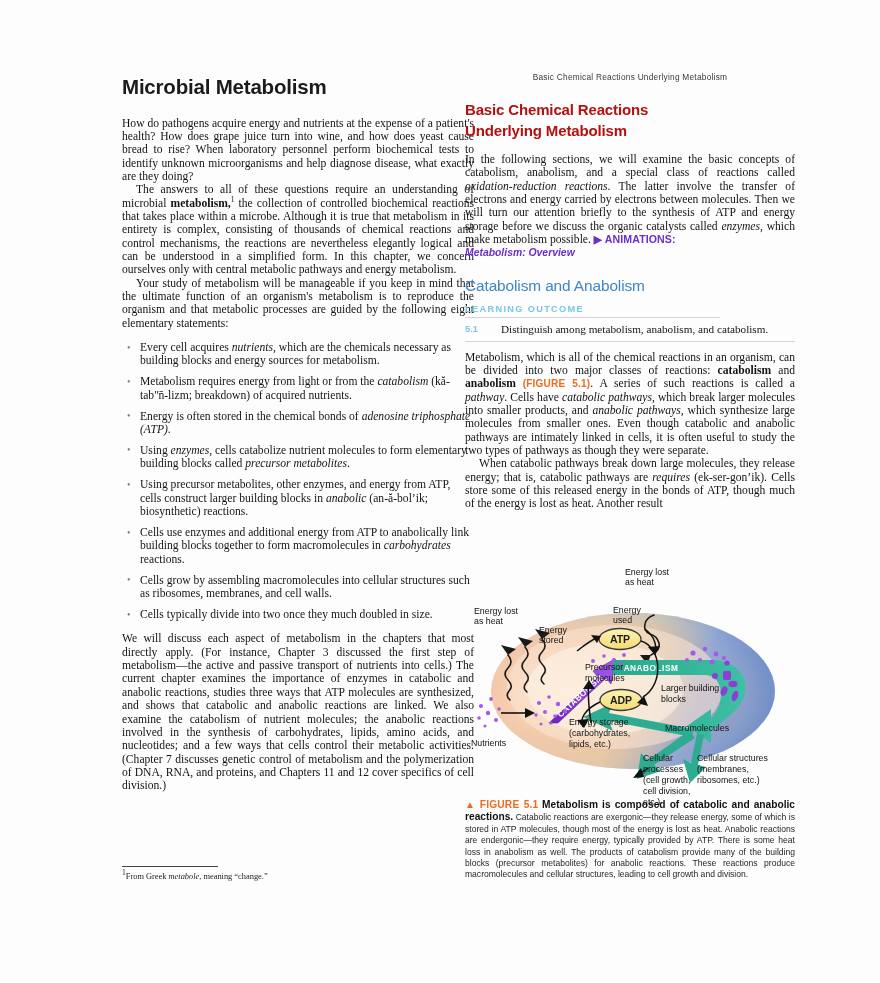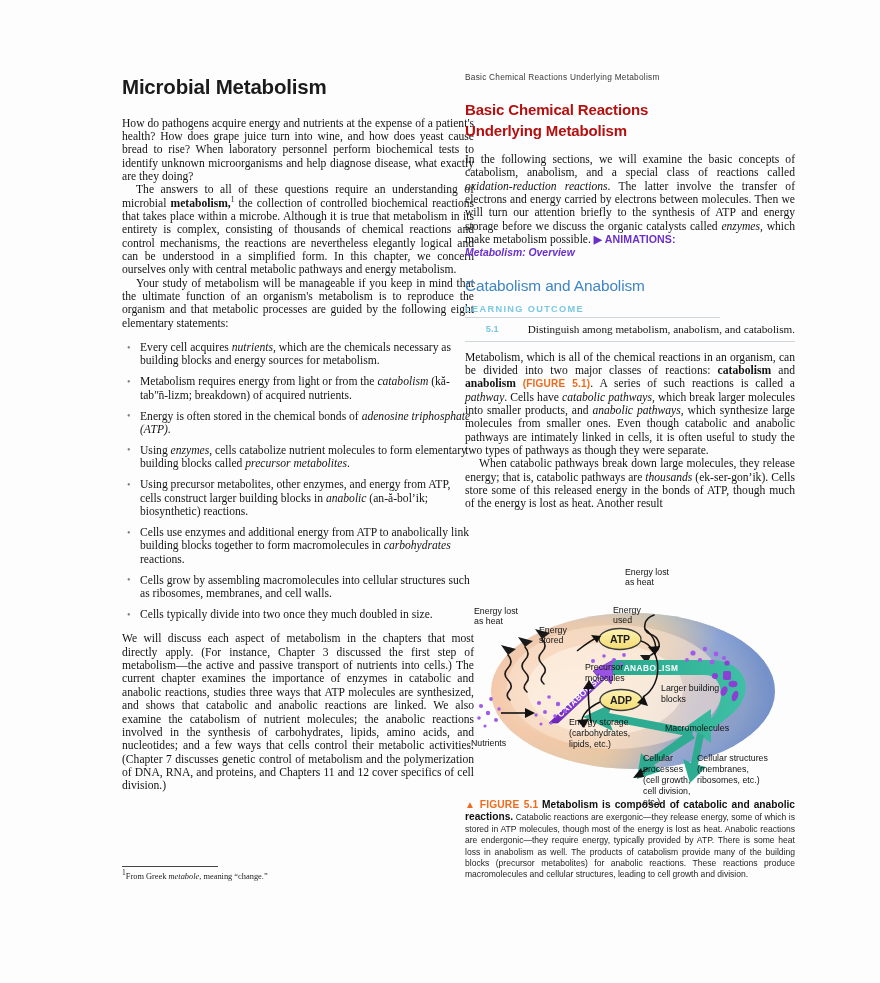--- a/index.html
+++ b/index.html
@@ -14,20 +14,21 @@
   .page{
     position:absolute;
     left:0;top:0;width:880px;height:983px;
     background:#fdfdfd;
   }
 
   
   .running-head{
     position:absolute;
     left:465px; top:72px; width:330px;
+    text-align:center;
     font-family:"Liberation Sans", sans-serif;
     font-size:8.3px;
     letter-spacing:.25px;
     color:#3a3a3a;
   }
 
   
   .col-left{
     position:absolute;
     left:122px; top:76px; width:352px;
@@ -150,24 +151,23 @@
     color:#79c7e3;
     margin-bottom:3px;
   }
   .lo-rule-top{
     border-top:1px solid #cfd6da;
     width:255px;
     margin:2px 0 5px 0;
   }
   .lo-row{
     display:flex;
-    gap:26px;
+    gap:20px;
     align-items:flex-start;
     margin-bottom:5px;
-    justify-content:flex-end;
   }
   .lo-num{
     font-family:"Liberation Sans", sans-serif;
     font-size:9.3px;
     font-weight:bold;
     color:#79c7e3;
     width:16px;
     flex:0 0 16px;
     padding-top:1.5px;
   }
@@ -273,21 +273,21 @@
 
     <div class="lo-row">
       <div class="lo-num">5.1</div>
       <div class="lo-text">Distinguish among metabolism, anabolism, and catabolism.</div>
     </div>
 
     <div class="lo-rule-bot"></div>
 
     <p class="body"><span>Metabolism, which is all of the chemical reactions in an organism, can be divided into two major classes of reactions: </span><b>catabolism</b><span> and </span><b>anabolism</b> <span class="fig-ref">(FIGURE 5.1)</span><span>. A series of such reactions is called a </span><i>pathway</i><span>. Cells have </span><i>catabolic pathways</i><span>, which break larger molecules into smaller products, and </span><i>anabolic pathways,</i><span> which synthesize large molecules from smaller ones. Even though catabolic and anabolic pathways are intimately linked in cells, it is often useful to study the two types of pathways as though they were separate.</span></p>
 
-    <p class="body indent"><span>When catabolic pathways break down large molecules, they release energy; that is, catabolic pathways are </span><i>thousands</i><span> (ek-ser-gonʼik). Cells store some of this released energy in the bonds of ATP, though much of the energy is lost as heat. Another result</span></p>
+    <p class="body indent"><span>When catabolic pathways break down large molecules, they release energy; that is, catabolic pathways are </span><i>requires</i><span> (ek-ser-gonʼik). Cells store some of this released energy in the bonds of ATP, though much of the energy is lost as heat. Another result</span></p>
   </div>
 
   <div class="figure">
     <svg class="fig-svg" width="330" height="250" viewBox="0 0 330 250">
       <defs>
         <radialGradient id="cellGrad" cx="34%" cy="52%" r="72%">
           <stop offset="0%" stop-color="#fdf0e2"></stop>
           <stop offset="22%" stop-color="#fbe0cb"></stop>
           <stop offset="45%" stop-color="#f5c9ad"></stop>
           <stop offset="63%" stop-color="#e9c9b4"></stop>

